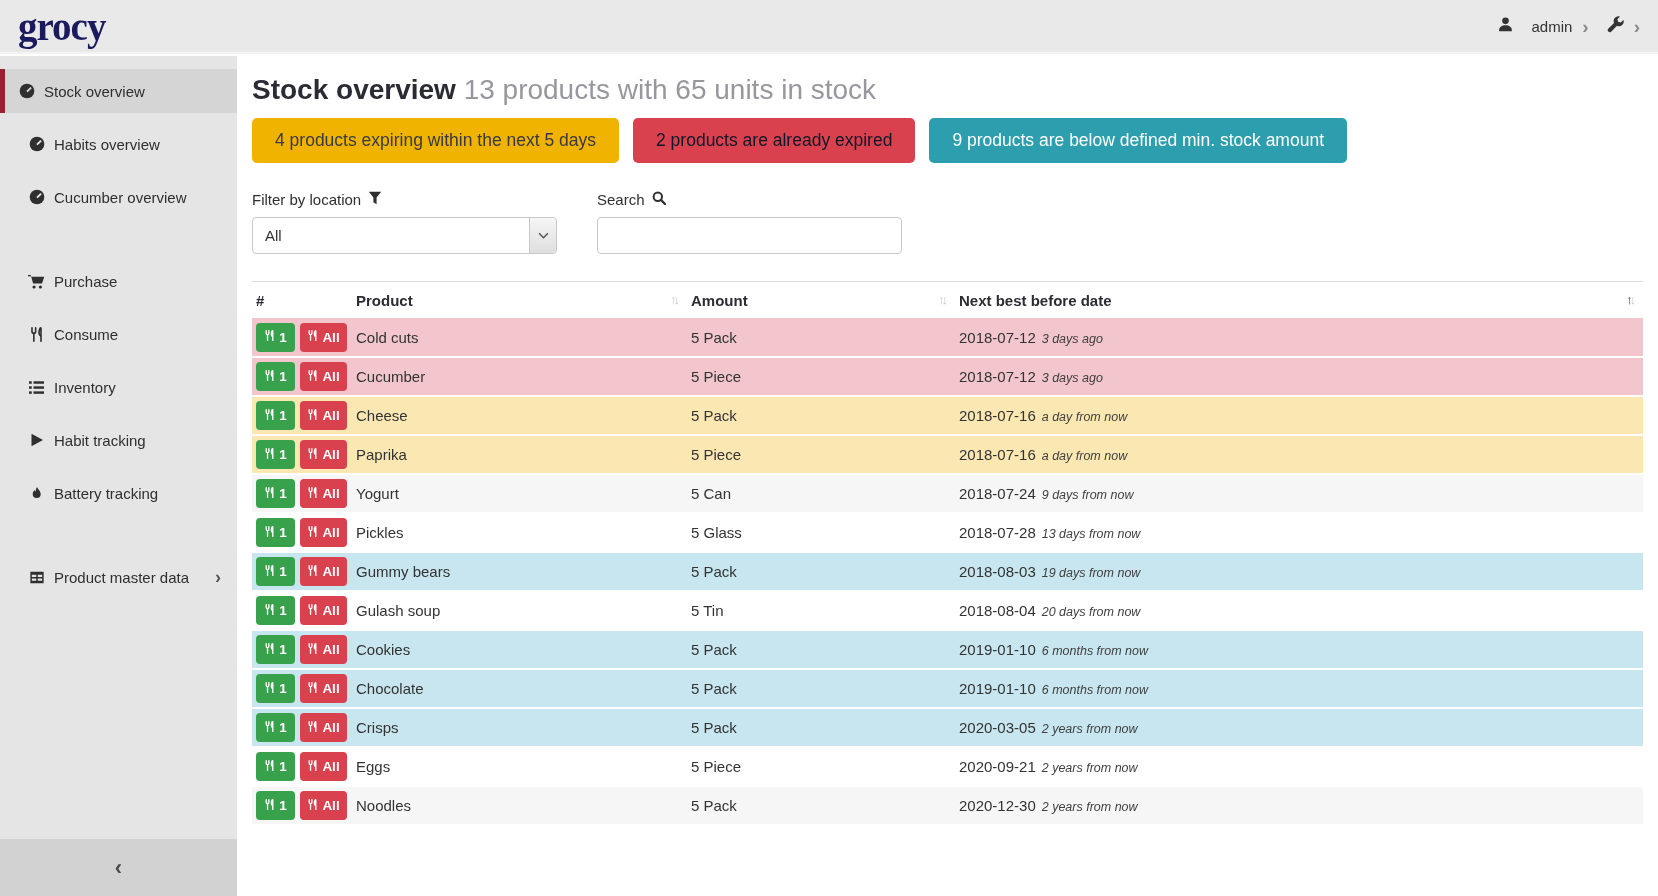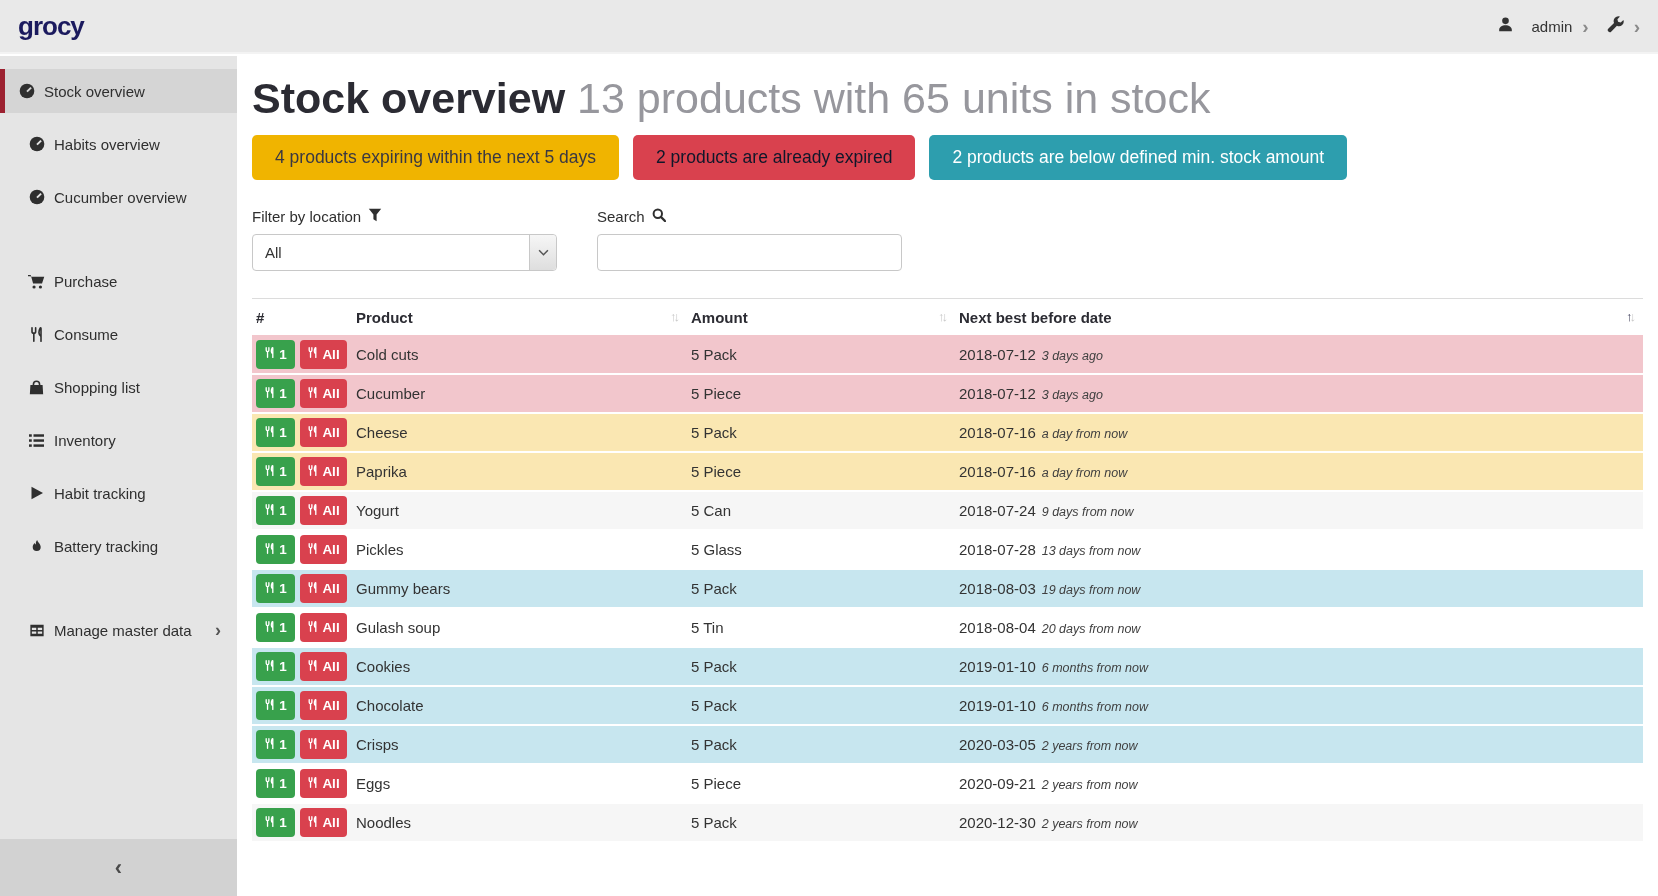--- a/index.html
+++ b/index.html
@@ -7,21 +7,21 @@
   body {
     width:1658px; height:896px; overflow:hidden; position:relative;
     font-family:"Liberation Sans", sans-serif; background:#fff; color:#333;
   }
 
   
   .navbar {
     height:54px; background:#e9e9e9; display:flex; align-items:center;
     justify-content:space-between; padding:0 18px; border-bottom:2px solid #f3f3f3;
   }
-  .brand { font-size:26px; font-weight:bold; color:#1b1a5e; letter-spacing:-1px; }
+  .brand { font-size:39px; font-weight:bold; color:#1b1a5e; letter-spacing:-1px;font-family:Liberation Serif, serif; }
   .nav-right { display:flex; align-items:center; gap:10px; font-size:15px; color:#333; }
   .nav-right .user { display:flex; align-items:center; gap:18px; cursor:pointer; }
   .chev { color:#8a8a8a; font-size:19px; font-weight:bold; line-height:1; }
 
   
   .sidebar {
     position:absolute; top:56px; left:0; bottom:0; width:237px; background:#e5e5e5;
   }
   .side-item {
     height:44px; display:flex; align-items:center; gap:9px; padding-left:28px;
@@ -33,21 +33,21 @@
   .side-gap { height:31px; }
   .side-item .item-chev { position:absolute; right:16px; color:#555; font-size:18px; font-weight:bold; }
   .side-footer {
     position:absolute; bottom:0; left:0; width:100%; height:57px; background:#d2d2d2;
     display:flex; align-items:center; justify-content:center; cursor:pointer;
   }
   .side-footer .chevl { color:#4a4a4a; font-size:22px; font-weight:bold; }
 
   
   .main { margin-left:237px; padding:6px 15px 0 15px; }
-  h1.page-title { margin:14px 0 12px 0; font-size:43px; font-weight:600; color:#2b2b33; }
+  h1.page-title { margin:14px 0 12px 0; font-size:28px; font-weight:600; color:#2b2b33; }
   h1.page-title .subtitle { color:#97979d; font-weight:normal; }
 
   .badges { display:flex; gap:14px; margin:4px 0 28px 0; }
   .badge {
     height:45px; padding:0 23px; display:flex; align-items:center; border-radius:5px;
     font-size:17.5px; cursor:pointer; border:none; font-family:inherit;
   }
   .badge-yellow { background:#f0b400; color:#3a3842; }
   .badge-red    { background:#d9414e; color:#0f172a; }
   .badge-teal   { background:#2d9eae; color:#fff; }
@@ -174,28 +174,20 @@
           <g fill="none" stroke="#2f2f2f" stroke-width="1.5" stroke-linecap="round">
             <path d="M2.8.8v3.3a1.7 1.7 0 0 0 3.4 0V.8"></path>
             <path d="M4.5 5.9v7.3"></path>
             <path d="M10.8 8.3C9 7.5 8.8 4 10.4 1.1c.3-.5.8-.4.8.2v12"></path>
           </g>
         </svg>
     </span>
     <span>Consume</span>
   </div>
 
-  <div class="side-item">
-    <span class="icon">
-      <svg width="15" height="15" viewBox="0 0 14 14">
-          <path fill="#2f2f2f" fill-rule="evenodd" d="M3.4 4.6V4a3.6 3.6 0 0 1 7.2 0v.6h2.1l.5 8.6H.8l.5-8.6h2.1zm1.5 0h4.2V4a2.1 2.1 0 0 0-4.2 0v.6z"></path>
-        </svg>
-    </span>
-    <span>Shopping list</span>
-  </div>
 
   <div class="side-item">
     <span class="icon">
       <svg width="15" height="15" viewBox="0 0 14 14" fill="#2f2f2f">
           <rect y="1.2" width="2.6" height="2.3"></rect>
           <rect x="4.2" y="1.2" width="9.8" height="2.3"></rect>
           <rect y="5.9" width="2.6" height="2.3"></rect>
           <rect x="4.2" y="5.9" width="9.8" height="2.3"></rect>
           <rect y="10.6" width="2.6" height="2.3"></rect>
           <rect x="4.2" y="10.6" width="9.8" height="2.3"></rect>
@@ -223,40 +215,40 @@
   </div>
 
   <div class="side-gap"></div>
 
   <div class="side-item">
     <span class="icon">
       <svg width="16" height="15" viewBox="0 0 14 14">
           <path fill="#2f2f2f" fill-rule="evenodd" d="M.8 1.6h12.4v10.8H.8zm1.4 2.9v2h4.1v-2zm5.5 0v2h4.1v-2zm-5.5 3.4v2.1h4.1V7.9zm5.5 0v2.1h4.1V7.9z"></path>
         </svg>
     </span>
-    <span>Manage master data</span>
+    <span>Product master data</span>
     <span class="item-chev">›</span>
   </div>
 
   <div class="side-footer">
     <span class="chevl">‹</span>
   </div>
 </div>
 
 <div class="main">
 
   <h1 class="page-title">
     <span>Stock overview</span>
     <span class="subtitle">13 products with 65 units in stock</span>
   </h1>
 
   <div class="badges">
     <button class="badge badge-yellow">4 products expiring within the next 5 days</button>
     <button class="badge badge-red">2 products are already expired</button>
-    <button class="badge badge-teal">2 products are below defined min. stock amount</button>
+    <button class="badge badge-teal">9 products are below defined min. stock amount</button>
   </div>
 
   <div class="filter-row">
     <div>
       <div class="field-label">
         <span>Filter by location</span>
         <span class="icon">
           <svg width="14" height="14" viewBox="0 0 14 14">
               <path fill="#2f2f2f" d="M.8.8h12.4L8.6 6.5v6.7l-3.2-2V6.5z"></path>
             </svg>

